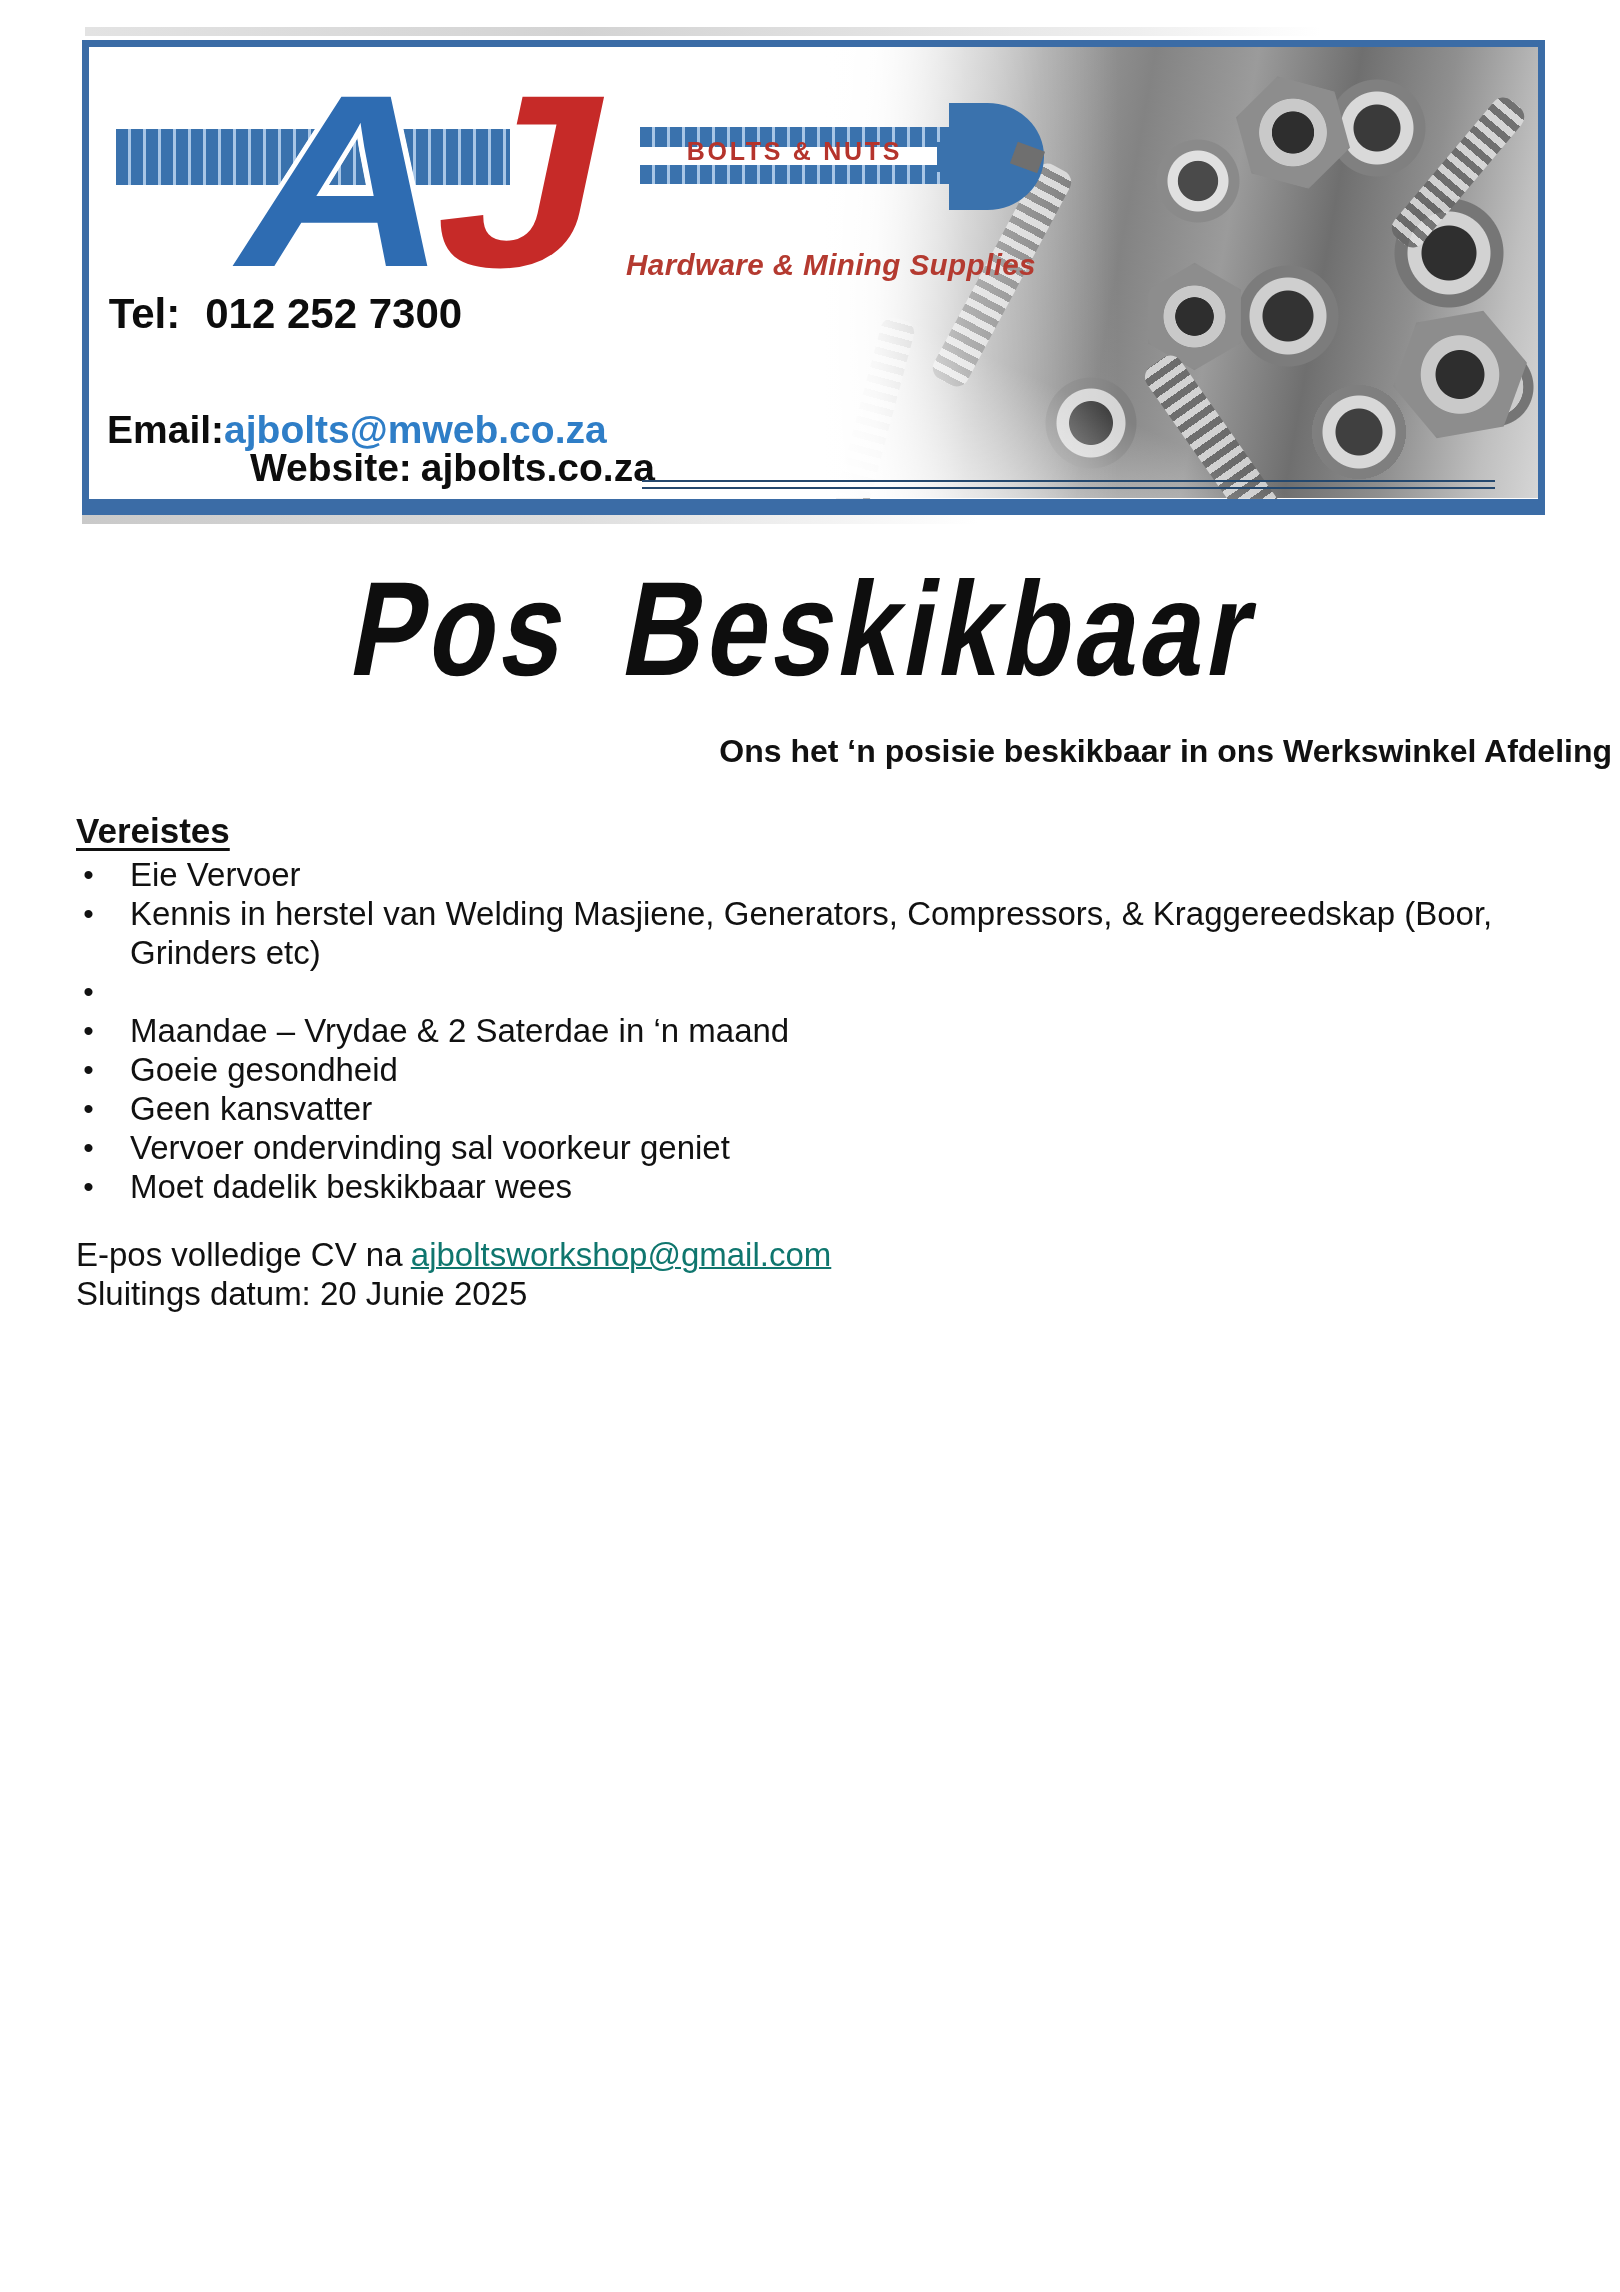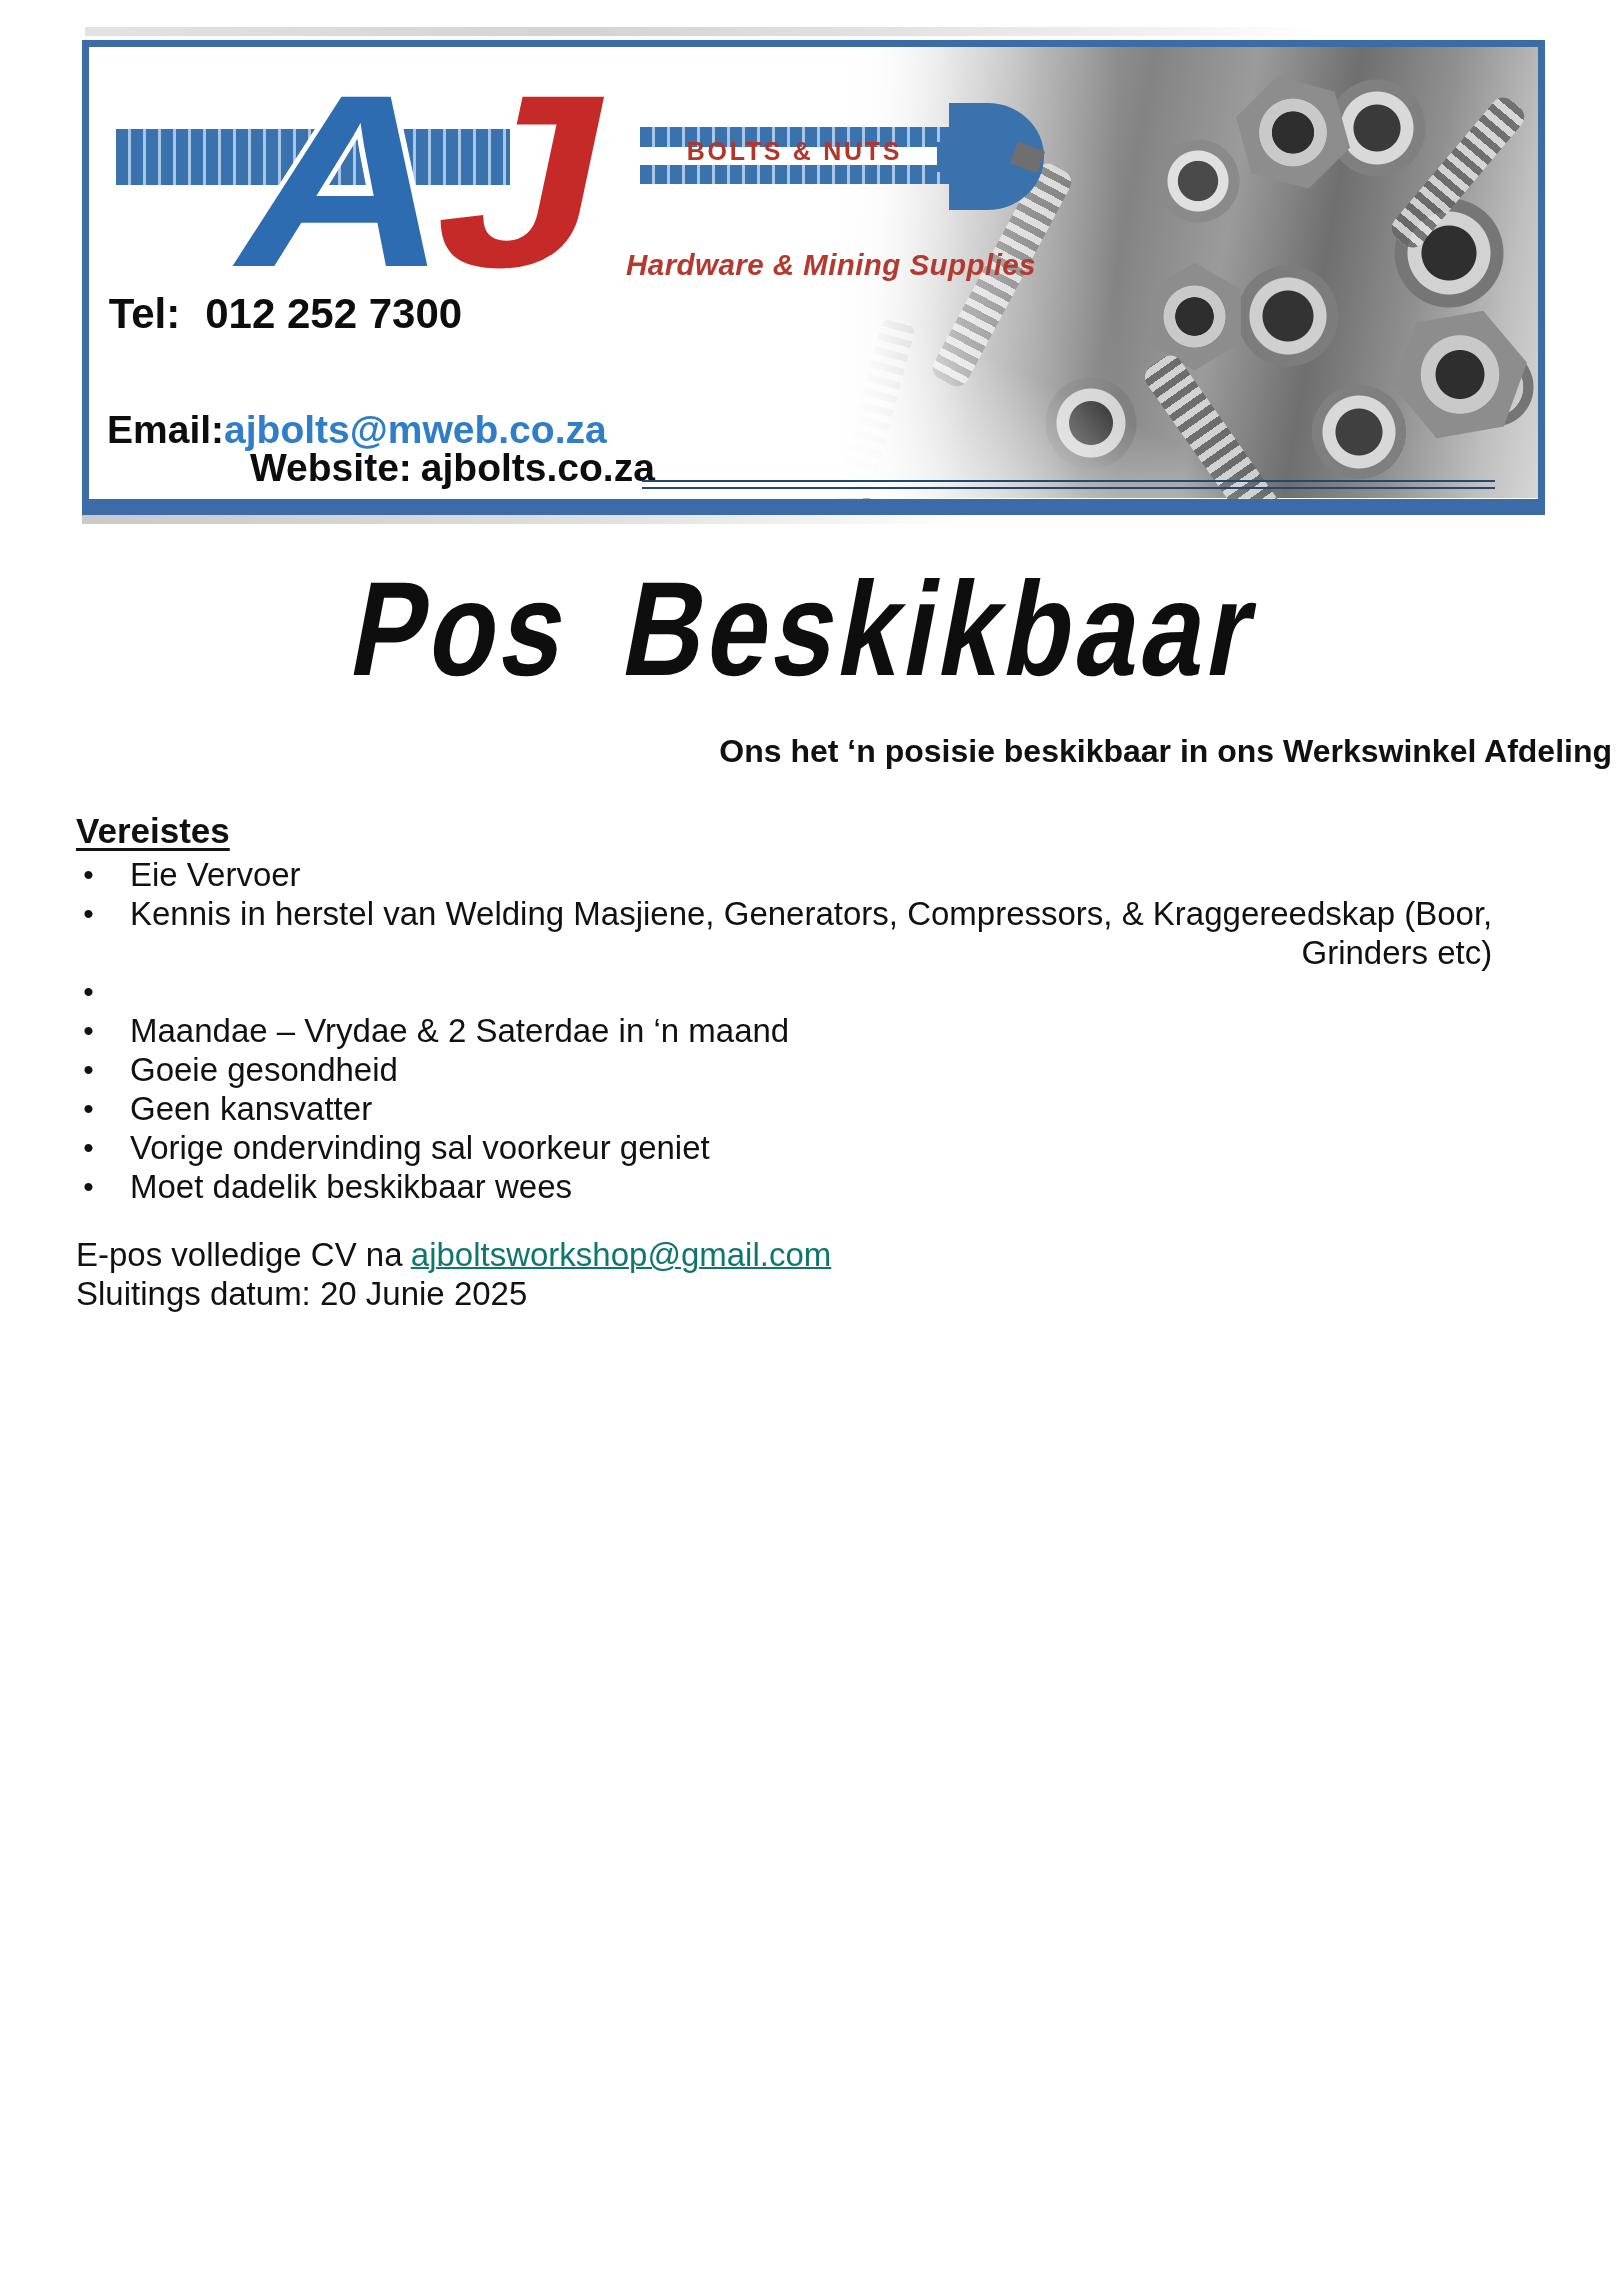--- a/index.html
+++ b/index.html
@@ -78,21 +78,21 @@
   .page-title .txt{display:inline-block;font-size:134px;line-height:134px;font-weight:bold;color:#0e0e0e;
     letter-spacing:5.4px;word-spacing:27px;white-space:nowrap;transform:scaleX(.82) skewX(-13deg);transform-origin:center;}
   .subtitle{position:absolute;left:0;top:732px;width:1612px;text-align:right;font-size:32px;line-height:39px;font-weight:bold;}
 
   .content{position:absolute;left:76px;top:811px;width:1451px;}
   .req-heading{font-size:35px;line-height:39px;font-weight:bold;text-decoration:underline;
     text-decoration-thickness:2.7px;text-underline-offset:4.5px;}
   .req-list{list-style:none;margin:5.4px 0 0 0;padding:0;}
   .req-list li{display:flex;align-items:flex-start;font-size:33px;line-height:39px;}
   .req-list .bullet{flex:0 0 54px;width:54px;padding-left:7.2px;box-sizing:border-box;font-size:30px;}
-  .req-list .item-text{white-space:pre;text-align:right;}
+  .req-list .item-text{white-space:pre;}
   .closing{margin-top:29px;font-size:33px;line-height:39px;}
   .closing a.mail{color:#0f766e;text-decoration:underline;text-decoration-thickness:2.2px;margin-left:.25em;cursor:pointer;}
 </style>
 </head>
 <body>
 
 <div class="top-smudge"></div>
 
 <div class="header-box">
   <div class="photo">
@@ -174,21 +174,21 @@
         <span class="item-text">Goeie gesondheid</span>
       </li>
 
       <li>
         <span class="bullet">•</span>
         <span class="item-text">Geen kansvatter</span>
       </li>
 
       <li>
         <span class="bullet">•</span>
-        <span class="item-text">Vorige ondervinding sal voorkeur geniet</span>
+        <span class="item-text">Vervoer ondervinding sal voorkeur geniet</span>
       </li>
 
       <li>
         <span class="bullet">•</span>
         <span class="item-text">Moet dadelik beskikbaar wees</span>
       </li>
     </ul>
 
   <div class="closing">
     <div class="closing-line">

